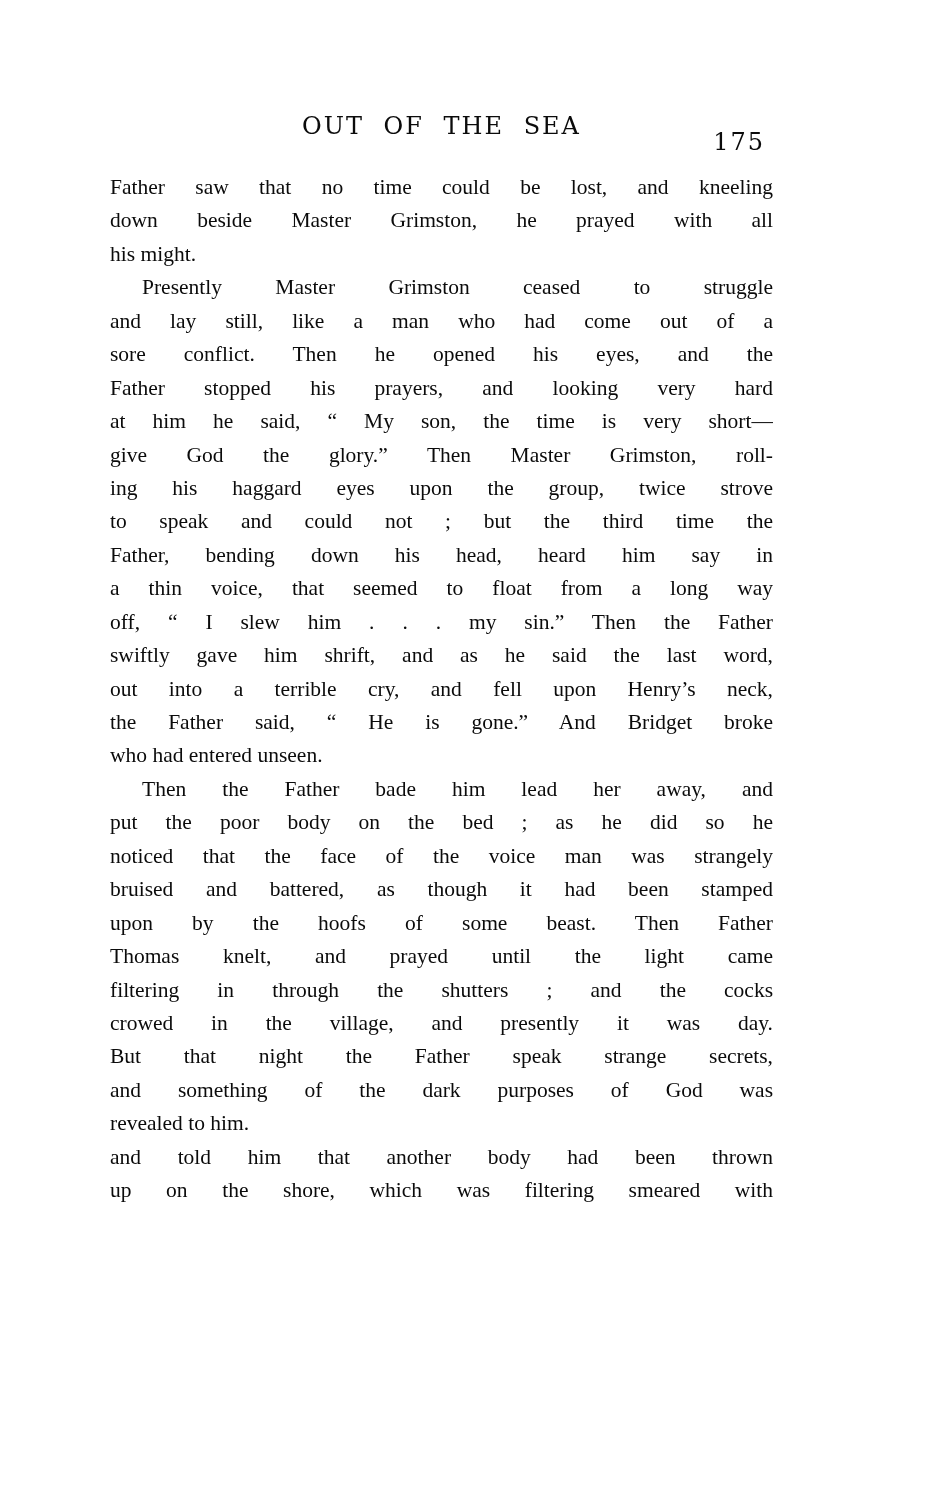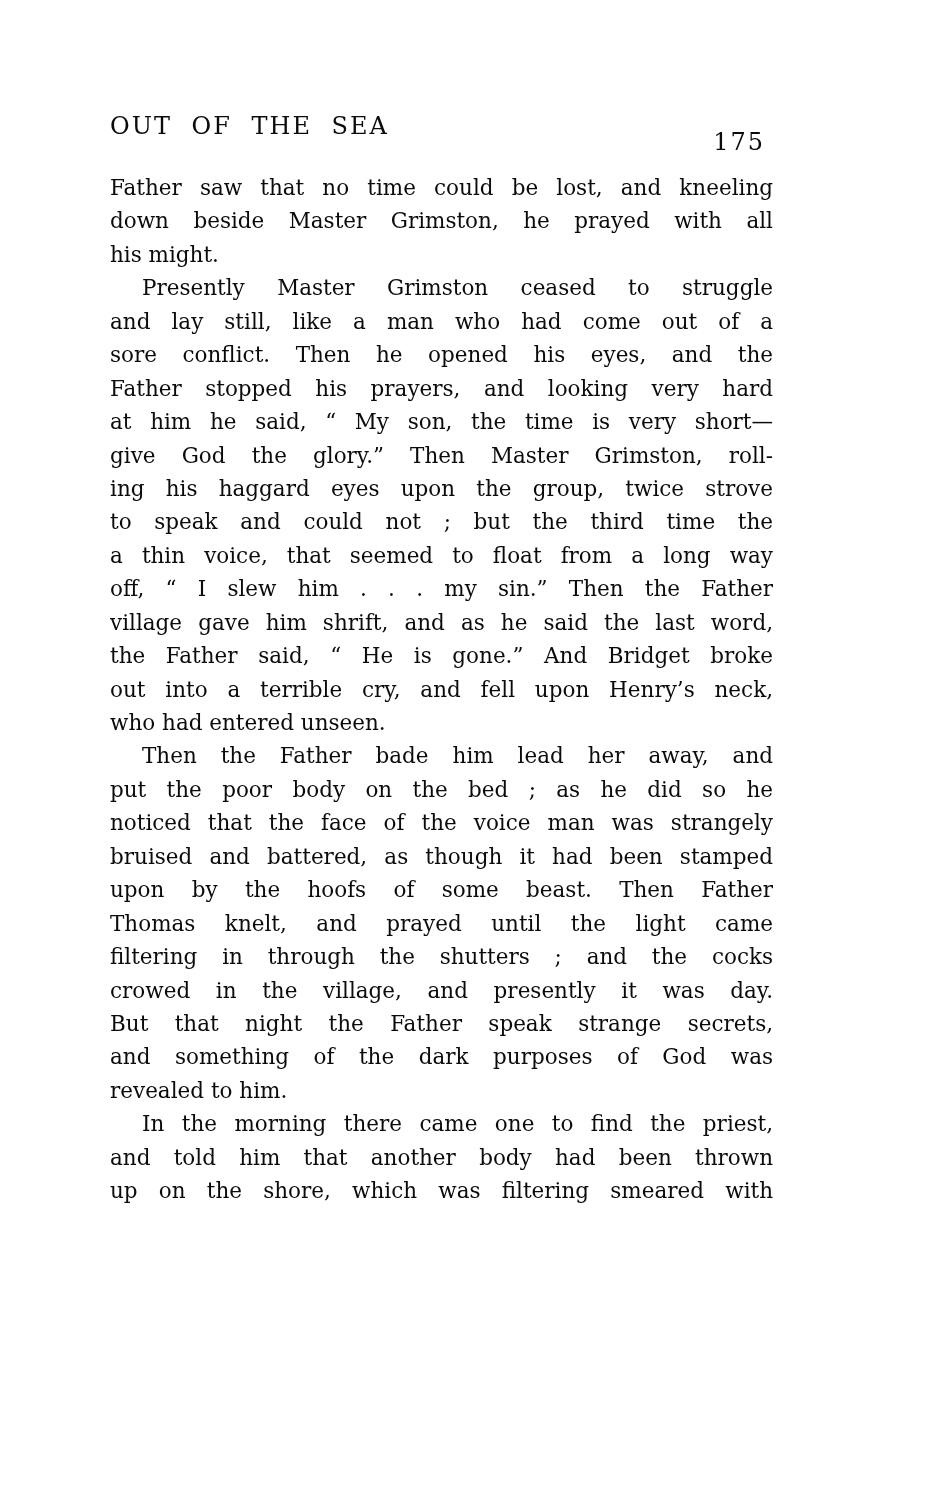--- a/index.html
+++ b/index.html
@@ -22,34 +22,36 @@
     top: 112px;
     width: 663px;
   }
   .header-row {
     position: relative;
     height: 28px;
     line-height: 28px;
     margin-bottom: 31px;
   }
   .running-title {
+    text-align: center;
     font-size: 24px;
     letter-spacing: 2px;
     word-spacing: 10px;
     white-space: nowrap;
   }
   .page-number {
     position: absolute;
     right: 8px;
     top: 16px;
     font-size: 24px;
     letter-spacing: 2px;
   }
   .body-text {
     width: 663px;
+    font-family: Liberation Serif, serif;
   }
   .line {
     font-size: 21.5px;
     line-height: 33.45px;
     height: 33.45px;
     text-align: justify;
     text-align-last: justify;
     overflow: hidden;
     white-space: normal;
   }
@@ -76,35 +78,35 @@
         <div class="line">down beside Master Grimston, he prayed with all</div>
         <div class="line no-justify">his might.</div>
         <div class="line indent">Presently Master Grimston ceased to struggle</div>
         <div class="line">and lay still, like a man who had come out of a</div>
         <div class="line">sore conflict.  Then he opened his eyes, and the</div>
         <div class="line">Father stopped his prayers, and looking very hard</div>
         <div class="line">at him he said, “ My son, the time is very short—</div>
         <div class="line">give God the glory.”  Then Master Grimston, roll-</div>
         <div class="line">ing his haggard eyes upon the group, twice strove</div>
         <div class="line">to speak and could not ; but the third time the</div>
+        <div class="line">Father, bending down his head, heard him say in</div>
         <div class="line">a thin voice, that seemed to float from a long way</div>
         <div class="line">off, “ I slew him . . . my sin.”  Then the Father</div>
-        <div class="line">village gave him shrift, and as he said the last word,</div>
+        <div class="line">swiftly gave him shrift, and as he said the last word,</div>
+        <div class="line">out into a terrible cry, and fell upon Henry’s neck,</div>
         <div class="line">the Father said, “ He is gone.”   And Bridget broke</div>
-        <div class="line">out into a terrible cry, and fell upon Henry’s neck,</div>
         <div class="line no-justify">who had entered unseen.</div>
         <div class="line indent">Then the Father bade him lead her away, and</div>
         <div class="line">put the poor body on the bed ;  as he did so he</div>
         <div class="line">noticed that the face of the voice man was strangely</div>
         <div class="line">bruised and battered, as though it had been stamped</div>
         <div class="line">upon by the hoofs of some beast.  Then Father</div>
         <div class="line">Thomas knelt, and prayed until the light came</div>
         <div class="line">filtering in through the shutters ;  and the cocks</div>
         <div class="line">crowed in the village, and presently it was day.</div>
         <div class="line">But that night the Father speak strange secrets,</div>
         <div class="line">and something of the dark purposes of God was</div>
         <div class="line no-justify">revealed to him.</div>
-        <div class="line indent">In the morning there came one to find the priest,</div>
         <div class="line">and told him that another body had been thrown</div>
         <div class="line">up on the shore, which was filtering smeared with</div>
       </div>
   </div>
 </div>
 
 </body></html>

